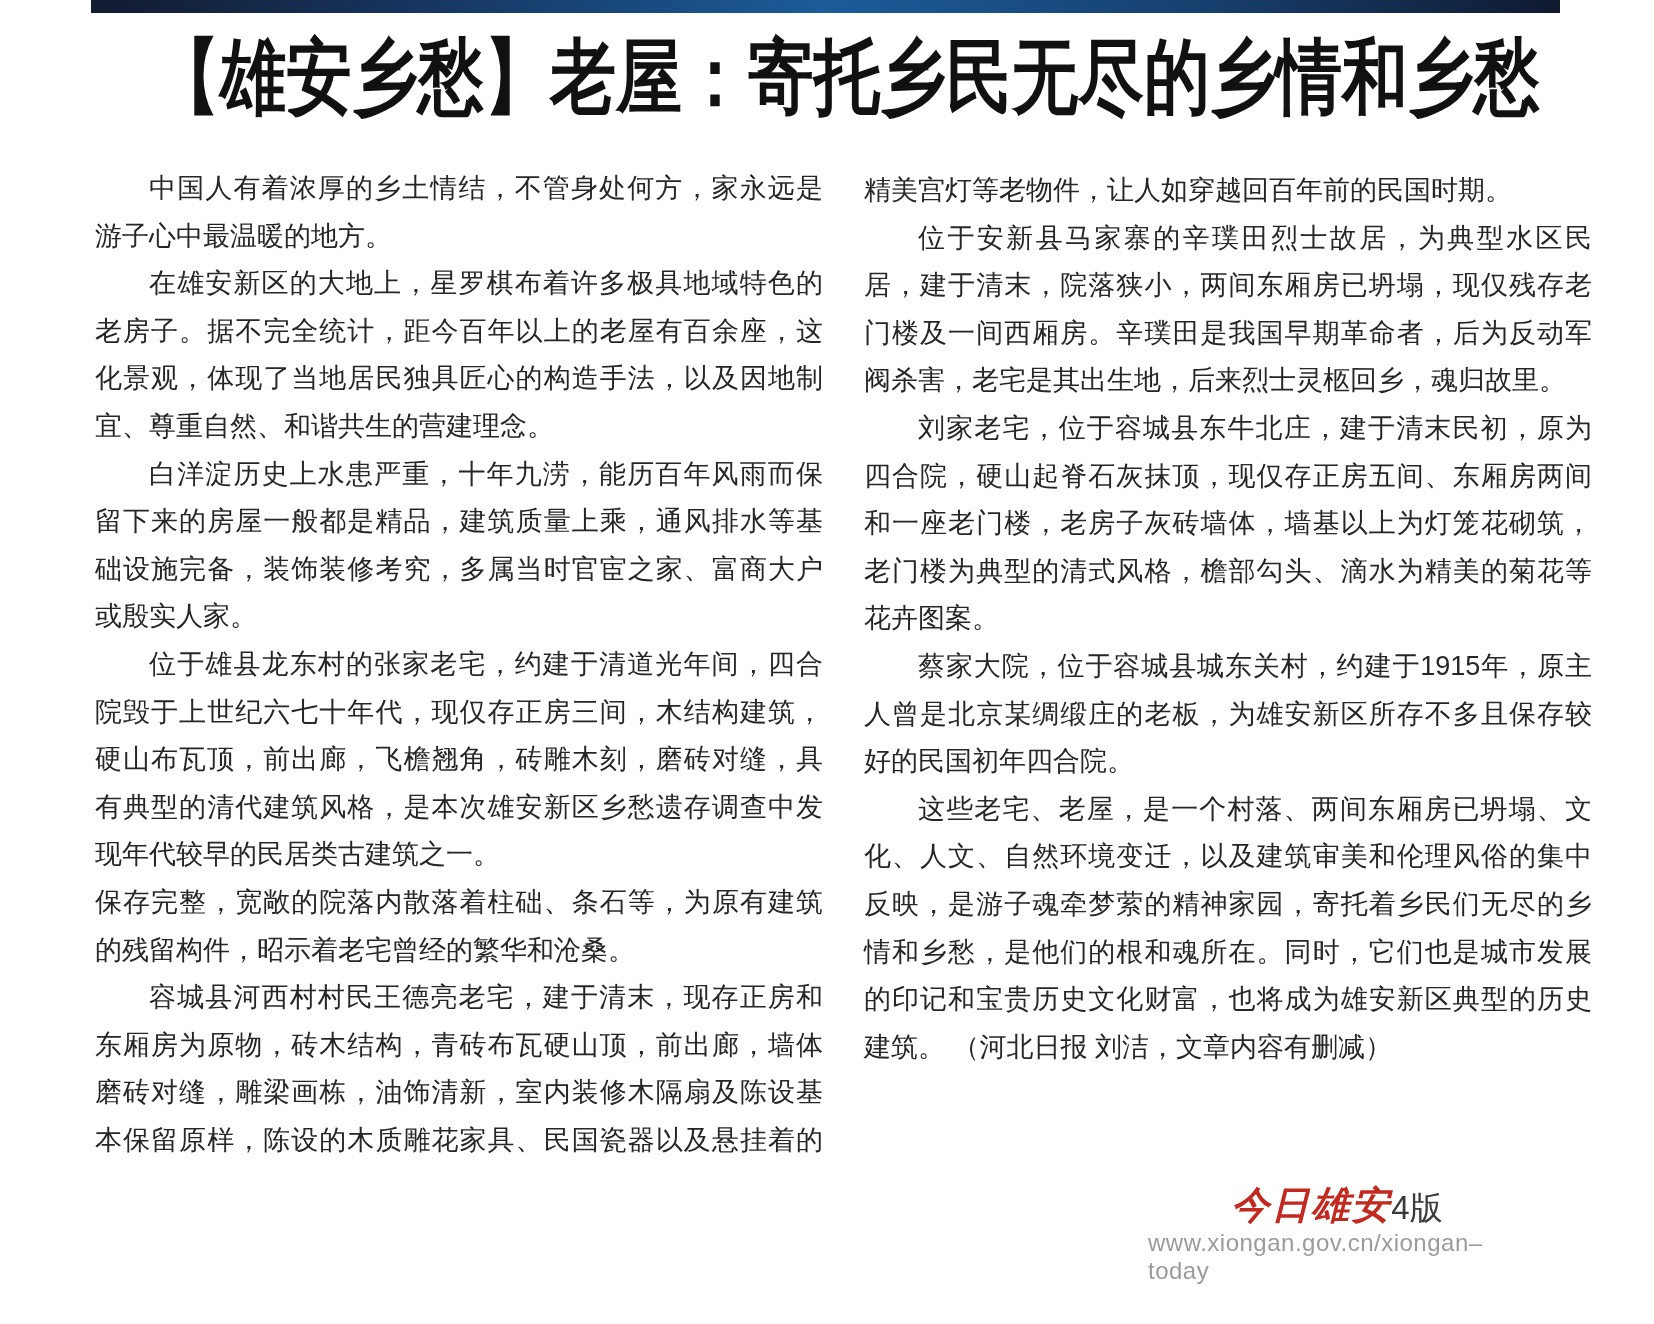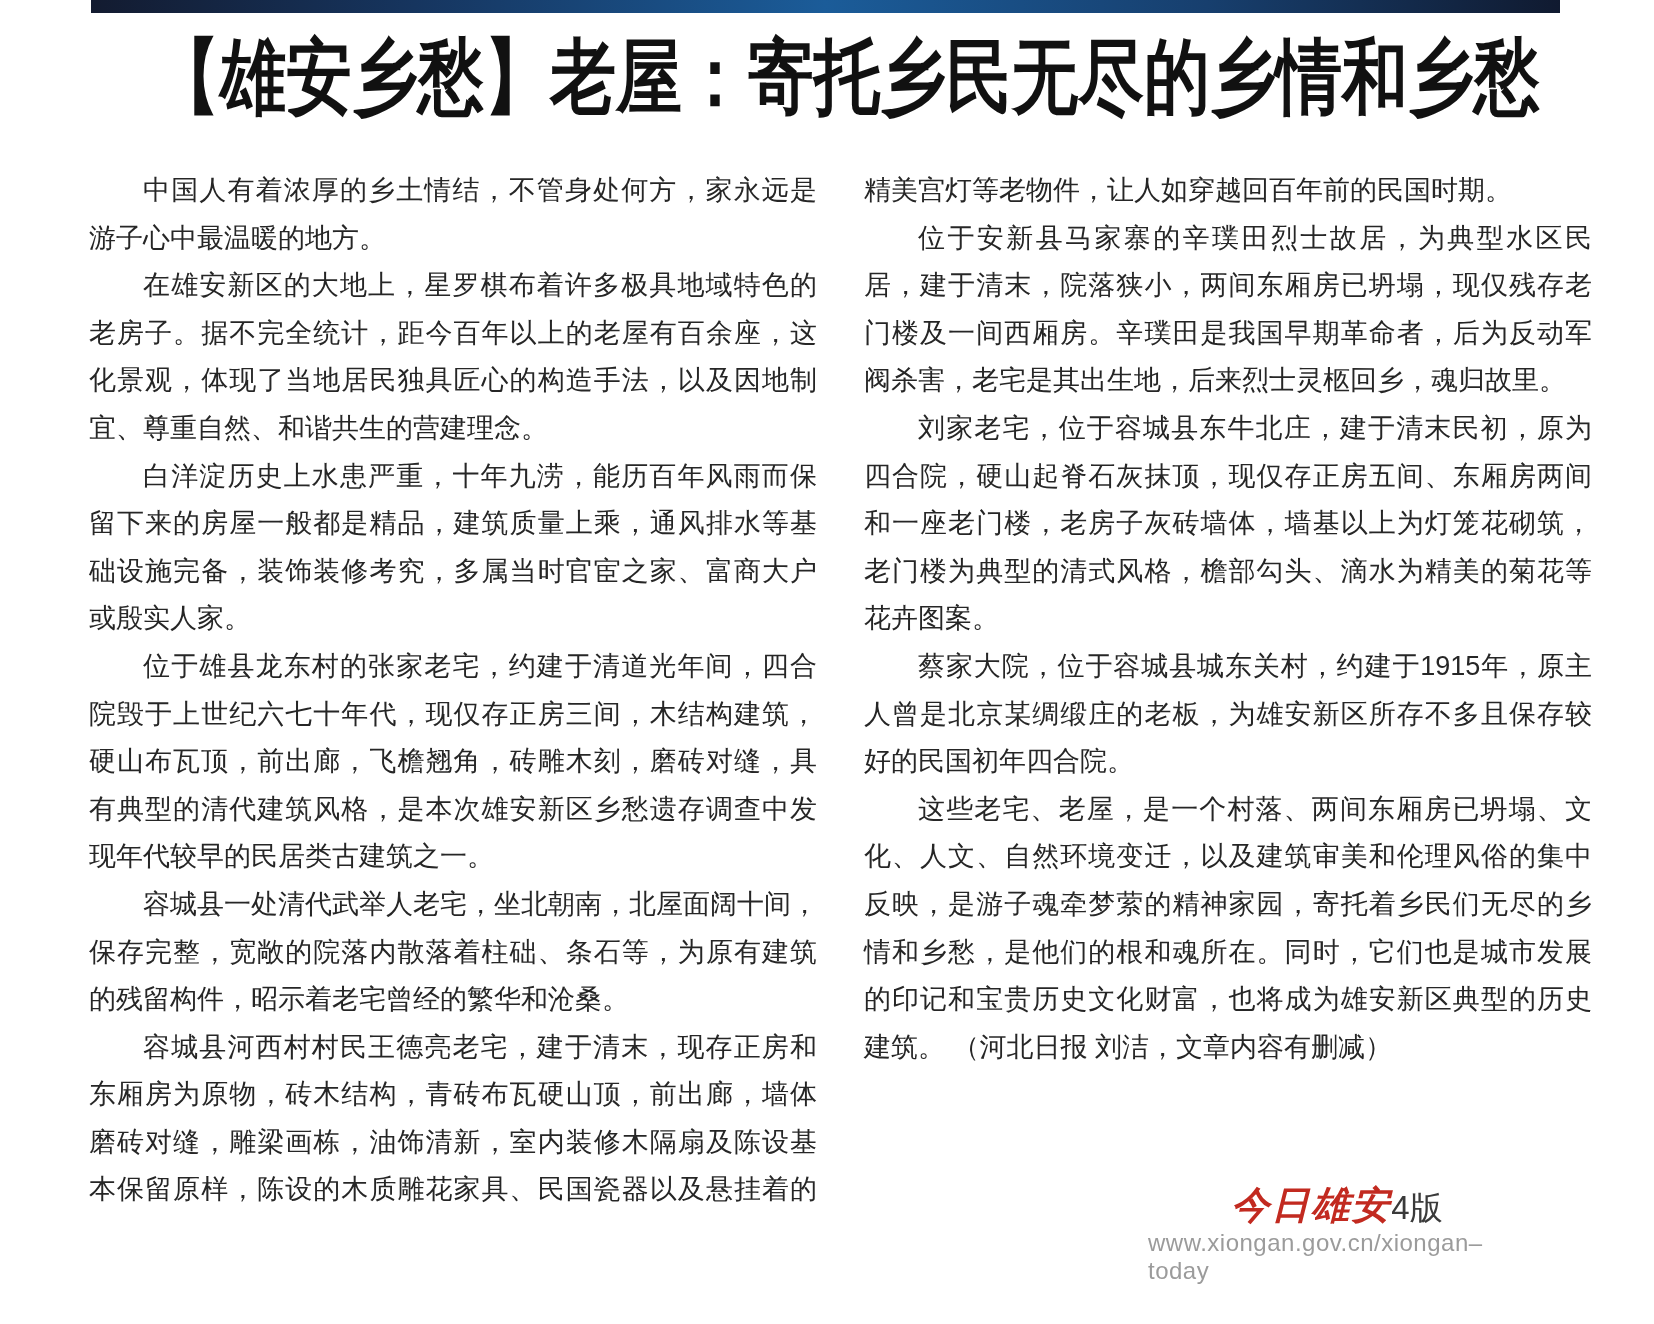--- a/index.html
+++ b/index.html
@@ -21,21 +21,21 @@
     white-space:nowrap;
     padding-left:20px;
   }
   .title-inner { display:inline-block; transform:scaleY(1.24); transform-origin:50% 55%; }
   .columns { position:absolute; left:86px; top:167px; width:1487px; }
   .col {
     position:absolute; top:0; width:728px;
     font-size:27px; line-height:47.6px; color:#262626;
     font-weight:400;
   }
-  .col-left  { left:3px; }
+  .col-left  { left:9px;font-family:Liberation Mono, monospace; }
   .col-right { left:778px; }
   .line { height:47.6px; white-space:nowrap; }
   .line.indent { text-indent:54px; }
   .line.full { text-align:justify; text-align-last:justify; }
   .footer { position:absolute; left:1148px; top:1180px; width:378px; }
   .footer-row { display:flex; justify-content:center; align-items:flex-end; height:44px; }
   .logo {
     font-family:"Liberation Serif","DejaVu Serif",serif;
     font-weight:700; font-style:italic;
     font-size:38px; line-height:1; color:#c22a20; letter-spacing:2px;
@@ -62,21 +62,20 @@
         <div class="line">宜、尊重自然、和谐共生的营建理念。</div>
         <div class="line indent full">白洋淀历史上水患严重，十年九涝，能历百年风雨而保</div>
         <div class="line full">留下来的房屋一般都是精品，建筑质量上乘，通风排水等基</div>
         <div class="line full">础设施完备，装饰装修考究，多属当时官宦之家、富商大户</div>
         <div class="line">或殷实人家。</div>
         <div class="line indent full">位于雄县龙东村的张家老宅，约建于清道光年间，四合</div>
         <div class="line full">院毁于上世纪六七十年代，现仅存正房三间，木结构建筑，</div>
         <div class="line full">硬山布瓦顶，前出廊，飞檐翘角，砖雕木刻，磨砖对缝，具</div>
         <div class="line full">有典型的清代建筑风格，是本次雄安新区乡愁遗存调查中发</div>
         <div class="line">现年代较早的民居类古建筑之一。</div>
-        <div class="line indent full">容城县一处清代武举人老宅，坐北朝南，北屋面阔十间，</div>
         <div class="line full">保存完整，宽敞的院落内散落着柱础、条石等，为原有建筑</div>
         <div class="line">的残留构件，昭示着老宅曾经的繁华和沧桑。</div>
         <div class="line indent full">容城县河西村村民王德亮老宅，建于清末，现存正房和</div>
         <div class="line full">东厢房为原物，砖木结构，青砖布瓦硬山顶，前出廊，墙体</div>
         <div class="line full">磨砖对缝，雕梁画栋，油饰清新，室内装修木隔扇及陈设基</div>
         <div class="line full">本保留原样，陈设的木质雕花家具、民国瓷器以及悬挂着的</div>
       </div>
     <div class="col col-right">
         <div class="line">精美宫灯等老物件，让人如穿越回百年前的民国时期。</div>
         <div class="line indent full">位于安新县马家寨的辛璞田烈士故居，为典型水区民</div>

